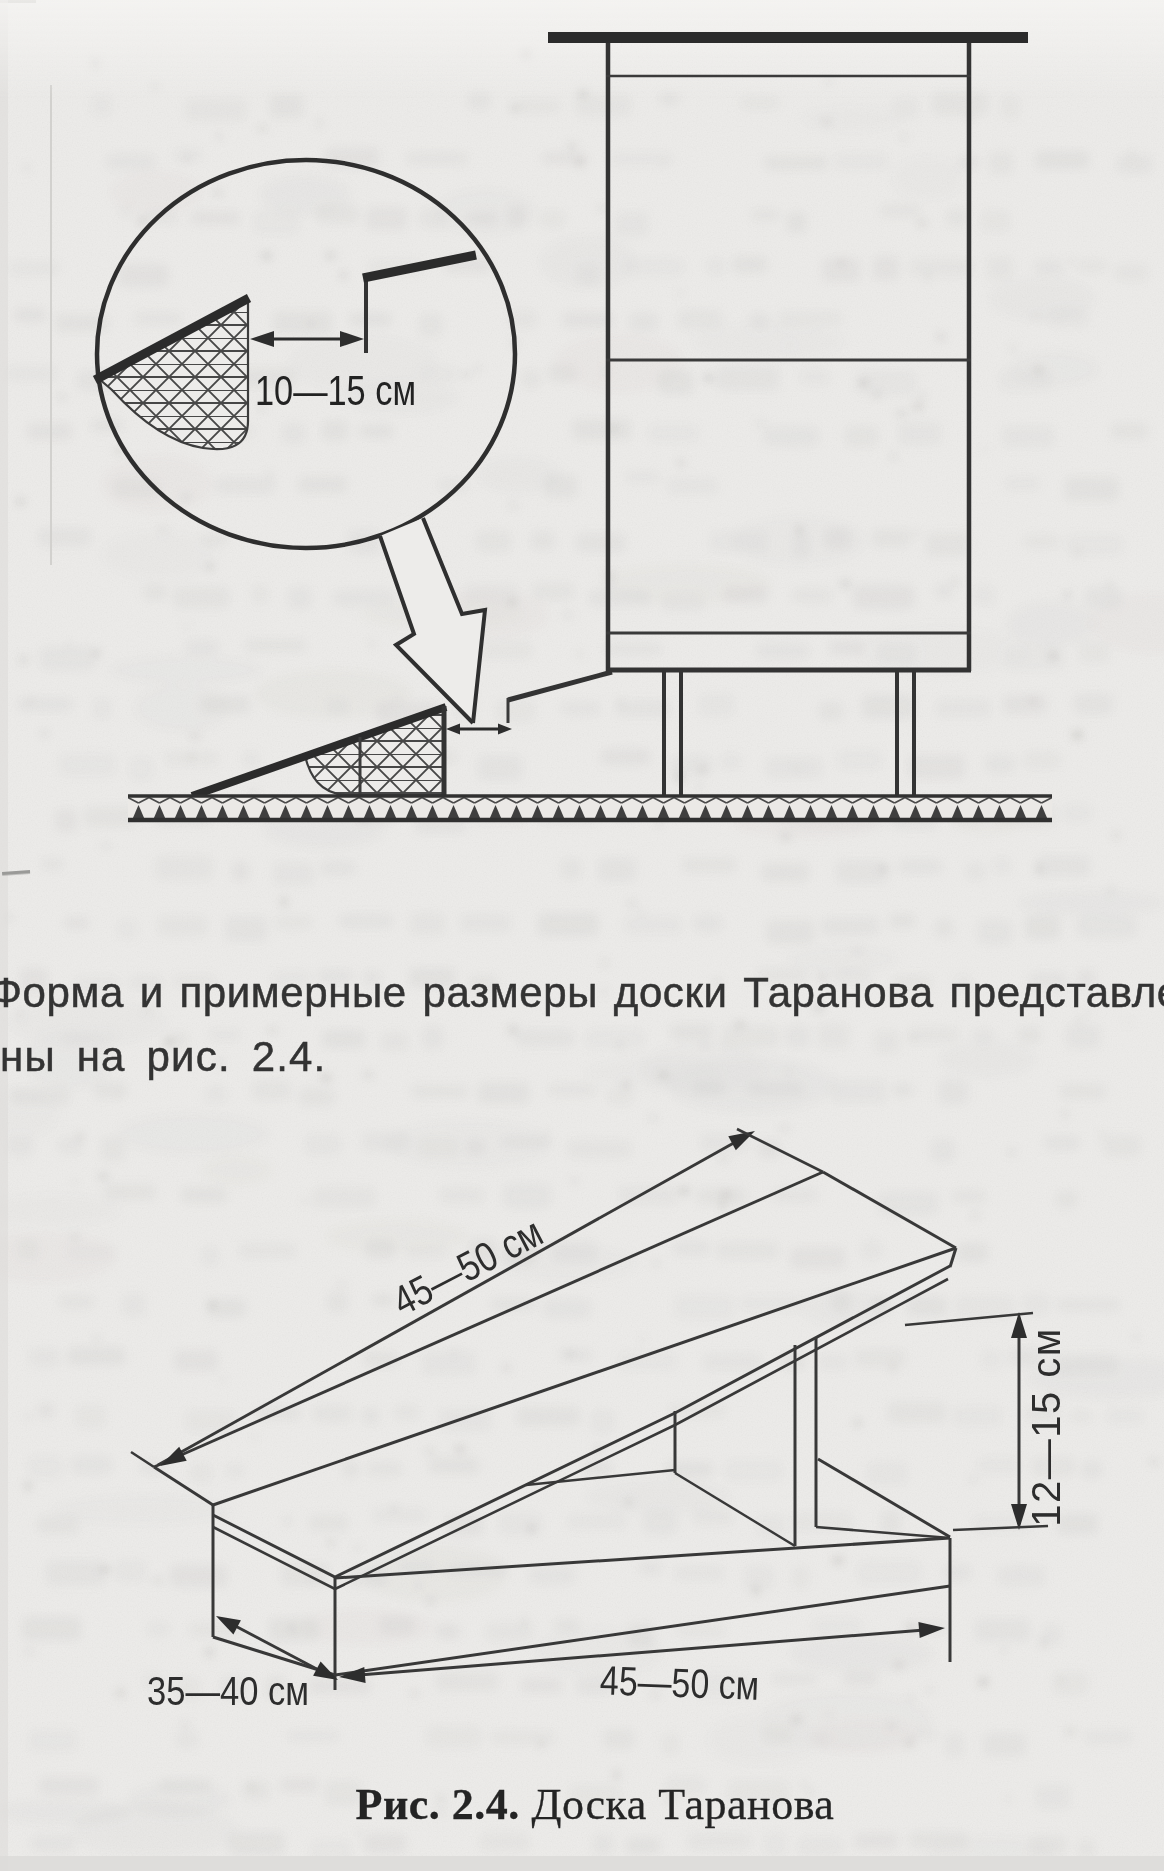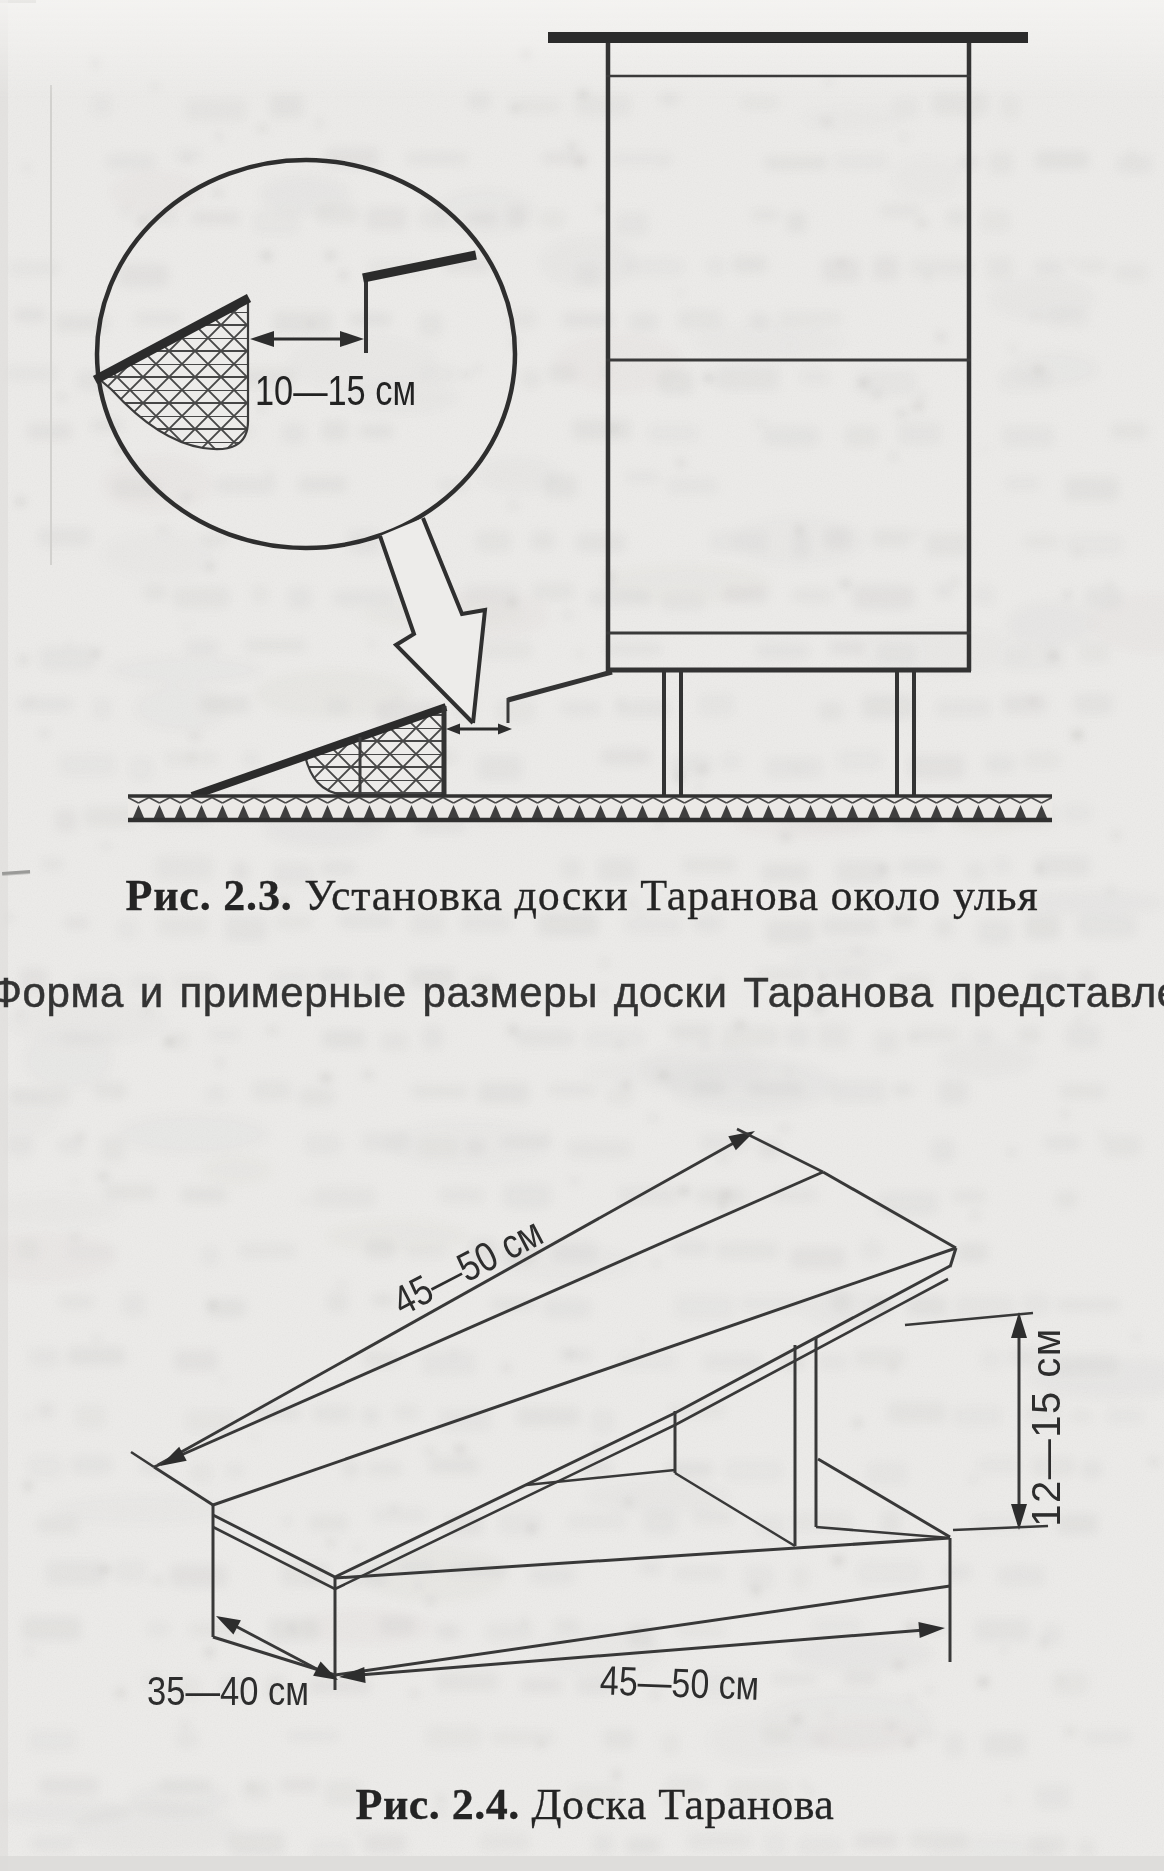--- a/index.html
+++ b/index.html
@@ -845,15 +845,15 @@
 <polygon points="945,1628 919.7,1638.0 918.4,1622.1" fill="#2d2d2d"></polygon>
 <line x1="224" y1="1620" x2="330" y2="1676" stroke="#383838" stroke-width="3" stroke-linecap="butt"></line>
 <polygon points="216,1616 240.9,1620.2 233.4,1634.4" fill="#2d2d2d"></polygon>
 <polygon points="338,1680 313.1,1675.8 320.6,1661.6" fill="#2d2d2d"></polygon>
 <text x="255" y="405" font-size="42" fill="#222" textLength="161" lengthAdjust="spacingAndGlyphs">10—15 см</text>
 <text x="474" y="1279" font-size="41" fill="#2d2d2d" text-anchor="middle" textLength="162" lengthAdjust="spacingAndGlyphs" transform="rotate(-27.5 474 1279)">45—50 см</text>
 <text x="1055" y="1422" font-size="40" fill="#2d2d2d" letter-spacing="1.5" text-anchor="middle" transform="rotate(-90 1060 1422)">12—15 см</text>
 <text x="679" y="1697" font-size="41" fill="#2d2d2d" text-anchor="middle" textLength="159" lengthAdjust="spacingAndGlyphs" transform="rotate(2 679 1697)">45—50 см</text>
 <text x="147" y="1705" font-size="41" fill="#2d2d2d" textLength="162" lengthAdjust="spacingAndGlyphs">35—40 см</text>
 </svg>
-<div class="t ser" style="left:0;top:870px;width:1164px;text-align:center;font-size:44px;color:#242424;letter-spacing:0.8px;-webkit-text-stroke:0.3px #242424;"><b>Рис.&nbsp;2.3.</b>&nbsp;Установка доски Таранова около улья</div>
 <div class="t" style="left:-10px;top:969px;font-size:42px;color:#333;letter-spacing:0.6px;word-spacing:3.5px;-webkit-text-stroke:0.5px #333;">Форма и примерные размеры доски Таранова представле</div>
+<div class="t" style="left:0px;top:1033px;font-size:42px;color:#333;letter-spacing:1.2px;word-spacing:8px;-webkit-text-stroke:0.5px #333;">ны на рис. 2.4.</div>
 <div class="t ser" style="left:0;top:1779px;width:1164px;text-align:center;font-size:44px;color:#242424;letter-spacing:0.5px;-webkit-text-stroke:0.3px #242424;"><span style="margin-left:26px"><b>Рис.&nbsp;2.4.</b>&nbsp;Доска Таранова</span></div>
 </div>
 </body></html>

